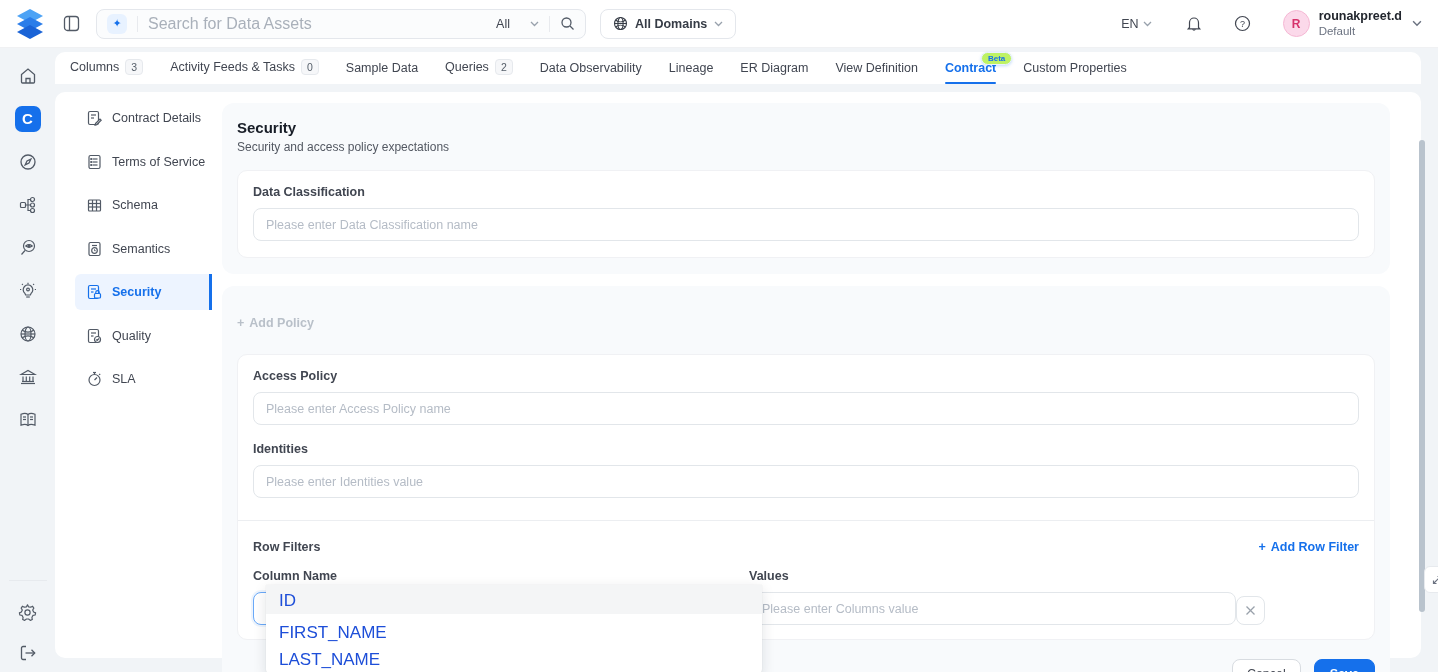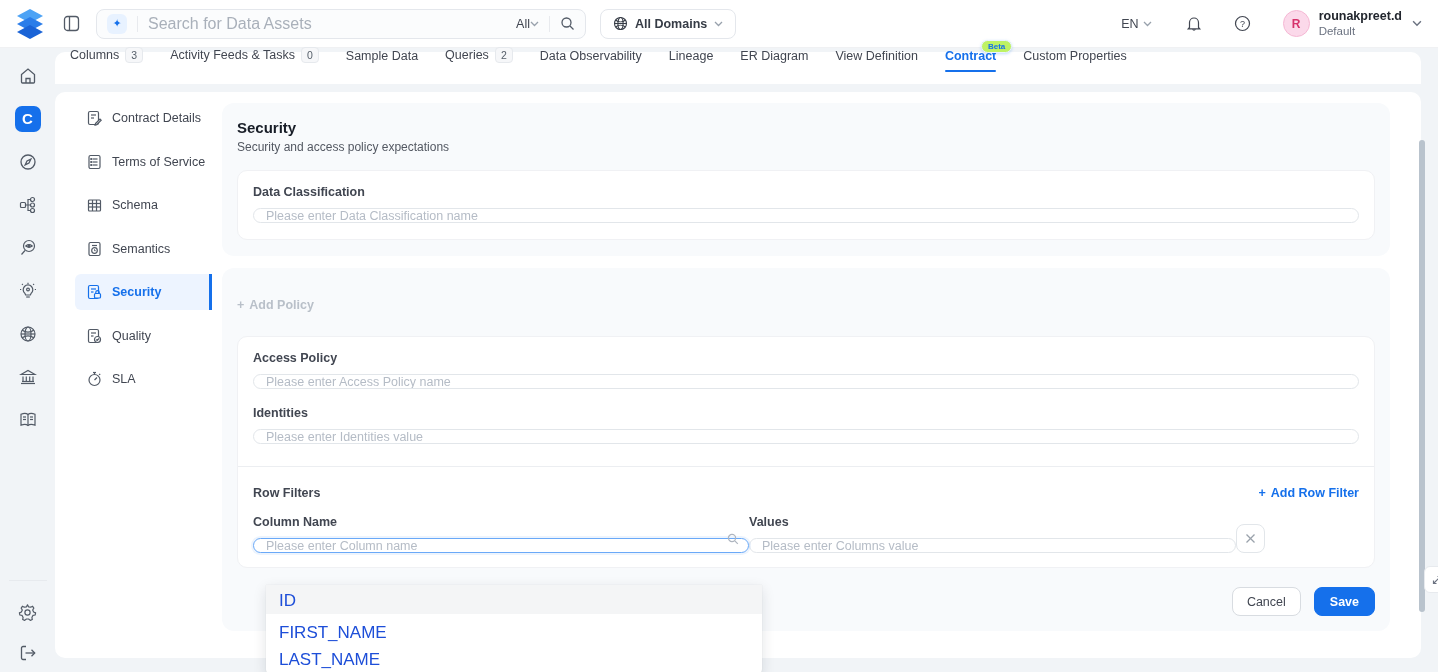--- a/index.html
+++ b/index.html
@@ -24,21 +24,21 @@
     border-radius:8px; background:#fbfcfd; display:flex; align-items:center;
     padding:0 10px;
   }
   .spark-badge {
     width:20px; height:20px; border-radius:6px; background:#e8f2ff;
     display:flex; align-items:center; justify-content:center;
     color:#1570eb; font-size:11px;
   }
   .search-divider { width:1px; height:16px; background:#e8eaee; margin:0 10px; }
   .search-placeholder { color:#a9b0ba; flex:1; font-size:16px; }
-  .search-scope { display:flex; align-items:center; gap:0; color:#414651; }
+  .search-scope { display:flex; align-items:center; gap:20px; color:#414651; }
   .chev { color:#98a1ac; }
   .domains-btn {
     margin-left:14px; height:30px; border:1px solid #e4e7ec; border-radius:8px;
     background:#fff; display:flex; align-items:center; gap:7px; padding:0 12px;
     font-weight:bold; color:#363c46;
   }
   .topbar-right { margin-left:auto; display:flex; align-items:center; margin-right:16px; }
   .lang { display:flex; align-items:center; gap:4px; margin-right:34px; }
   .icon-btn { margin-right:32px; color:#414651; }
   .avatar {
@@ -61,21 +61,21 @@
     width:26px; height:26px; border-radius:7px; background:#1570eb; color:#fff;
     display:flex; align-items:center; justify-content:center; font-weight:bold; font-size:15px;
   }
   .rail-bottom { margin-top:auto; width:100%; display:flex; flex-direction:column; align-items:center; }
   .rail-divider { width:38px; height:1px; background:#e7eaee; margin-bottom:10px; }
 
   
   .tabbar {
     position:absolute; left:55px; top:52px; width:1366px; height:32px;
     background:#fff; border-radius:10px 10px 0 0;
-    display:flex; align-items:flex-end; padding:12px 15px; gap:27px;
+    display:flex; align-items:flex-end; padding:0 15px; gap:27px;
   }
   .tab { position:relative; padding-bottom:9px; display:flex; align-items:center; gap:6px; color:#414651; cursor:pointer; white-space:nowrap; }
   .tab-count {
     font-size:10.5px; color:#555e69; background:#f6f7f9; border:1px solid #e6e9ed;
     border-radius:4px; padding:0 5px; line-height:14px;
   }
   .tab.active { color:#1570eb; font-weight:bold; }
   .tab.active::after {
     content:""; position:absolute; left:0; right:0; bottom:0; height:2px; background:#1570eb; border-radius:2px;
   }
@@ -108,21 +108,21 @@
   .add-link { display:flex; align-items:center; gap:5px; font-weight:bold; margin-top:14px; }
   .add-link.disabled { color:#b9c0c9; }
   .add-link.blue { color:#1570eb; margin-top:0; }
 
   .card {
     background:#fff; border:1px solid #f0f1f4; border-radius:10px;
     padding:14px 15px 16px 15px; margin-top:16px;
   }
   .field-label { font-size:12.5px; color:#414651; font-weight:bold; margin-bottom:9px; display:block; }
   .tinput {
-    width:100%; height:15px; border:1px solid #e2e6ea; border-radius:8px; background:#fff;
+    width:100%; height:33px; border:1px solid #e2e6ea; border-radius:8px; background:#fff;
     font-family:inherit; font-size:12.5px; color:#363c46; padding:0 12px; outline:none;
   }
   .tinput::placeholder { color:#b5bcc6; }
   .tinput.focused { border:1px solid #6aa9f8; box-shadow:0 0 0 2px rgba(21,112,235,.08); }
   .field + .field { margin-top:17px; }
   .card-divider { border:0; border-top:1px solid #eceef1; margin:22px -15px 0 -15px; }
 
   .rowfilters-head { display:flex; align-items:center; justify-content:space-between; margin-top:19px; }
   .rf-title { font-weight:bold; color:#414651; }
   .rf-row { display:flex; align-items:flex-end; margin-top:15px; }

